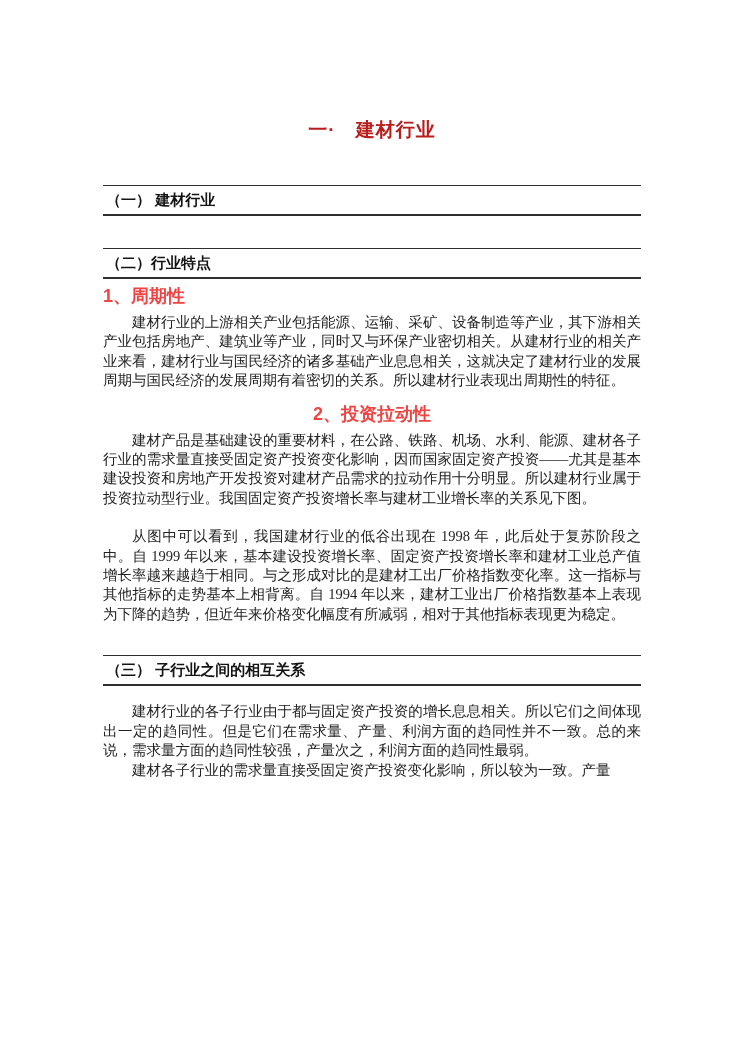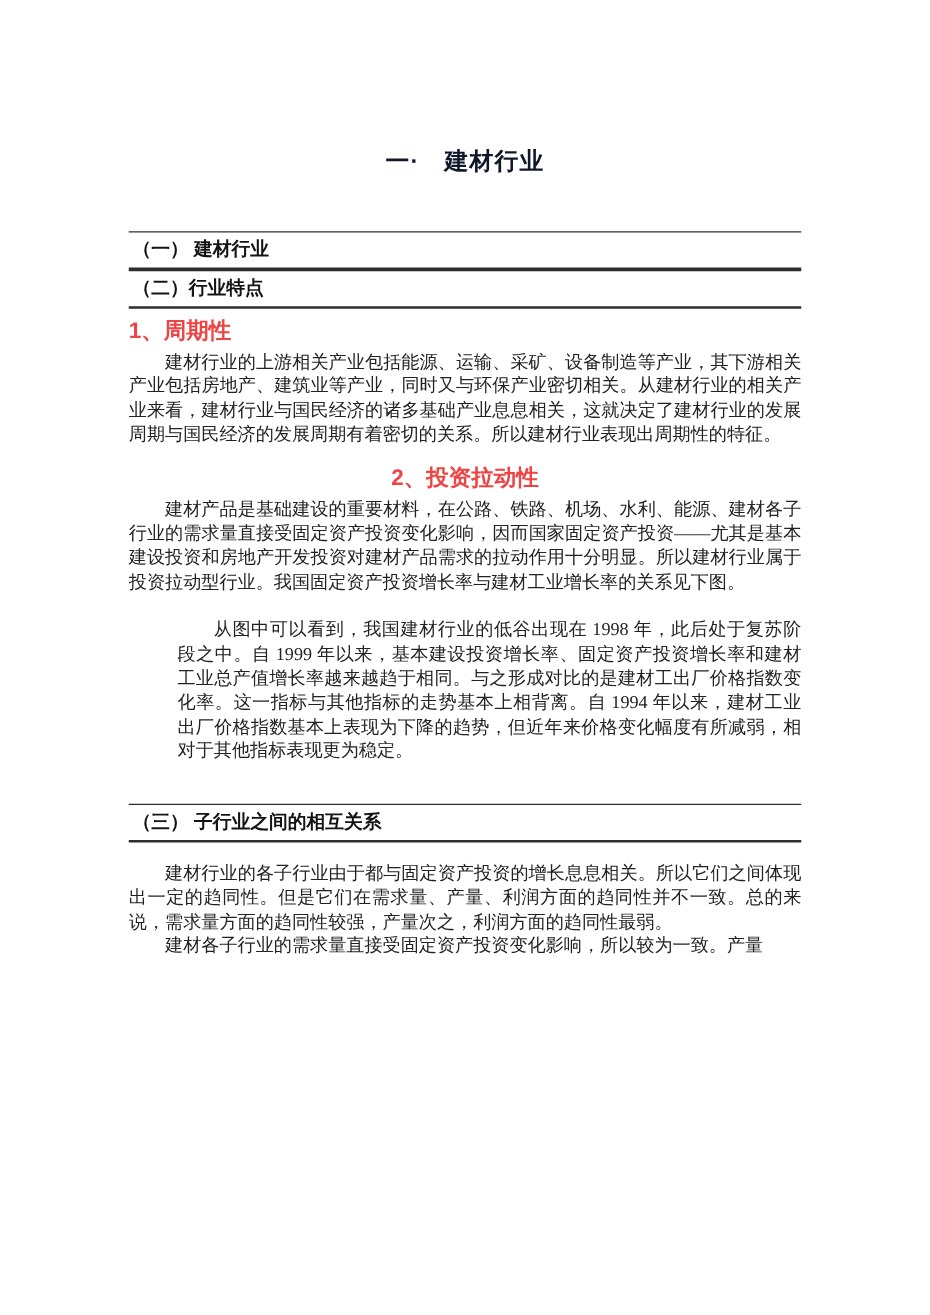--- a/index.html
+++ b/index.html
@@ -21,35 +21,35 @@
     width: 538px;
     color: #1f1f1f;
   }
   .doc-title {
     margin: 0;
     font-family: "Liberation Sans", sans-serif;
     font-weight: bold;
     font-size: 19px;
     line-height: 27px;
     text-align: center;
-    color: #0f172a;
+    color: #b91c1c;
     letter-spacing: 1px;
   }
   .rule-heading {
     border-top: 1px solid #2e2e2e;
     border-bottom: 2px solid #2e2e2e;
     padding: 4px 0 4px 3px;
     font-family: "Liberation Sans", sans-serif;
     font-weight: bold;
     font-size: 15px;
     line-height: 20px;
     color: #141414;
   }
   .rule-heading.sec1 { margin-top: 42px; }
-  .rule-heading.sec2 { }
+  .rule-heading.sec2 { margin-top: 32px; }
   .rule-heading.sec3 { margin-top: 31px; }
   .sub-heading {
     margin: 0;
     font-family: "Liberation Sans", sans-serif;
     font-weight: bold;
     font-size: 18px;
     line-height: 19px;
     color: #ef4444;
   }
   .sub-heading.first { margin-top: 8px; }
@@ -58,21 +58,21 @@
     margin: 0;
     font-family: "Liberation Serif", serif;
     font-size: 14.5px;
     line-height: 19.4px;
     text-align: justify;
     text-indent: 2em;
     color: #222222;
   }
   .para.after-heading { margin-top: 6px; }
   .para.after-sub { margin-top: 7px; }
-  .para.gap-before { margin-top: 19px; margin-left: 39px; }
+  .para.gap-before { margin-top: 19px; }
   .para.big-gap-before { margin-top: 16px; }
   .para.no-gap { margin-top: 0; }
 </style>
 </head>
 <body>
 
 <div class="page">
   <div class="content">
 
     <h1 class="doc-title">一·　建材行业</h1>

